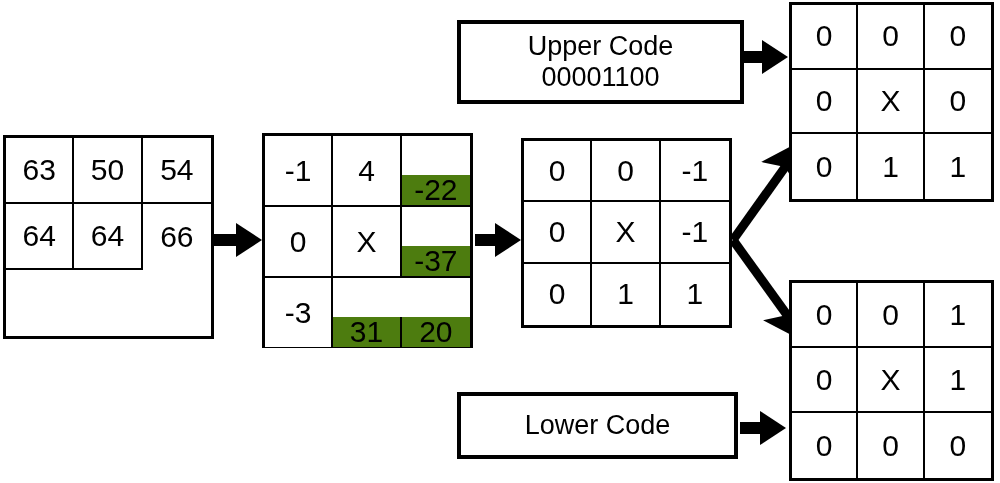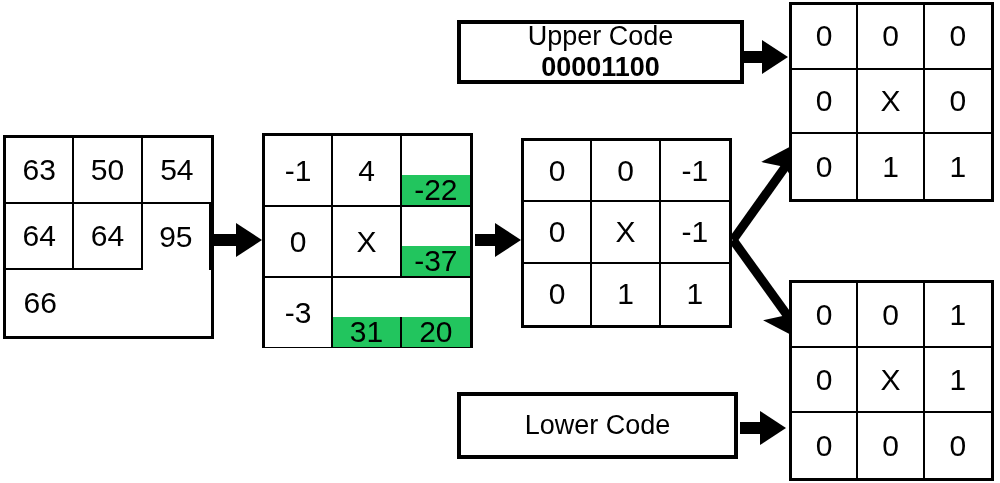--- a/index.html
+++ b/index.html
@@ -32,21 +32,21 @@
     justify-content: center;
     border-right: 2px solid #000000;
     border-bottom: 2px solid #000000;
     box-sizing: border-box;
     font-size: 30px;
     color: #000000;
     line-height: 1;
     background: #ffffff;
   }
   .cell.gray {
-    background: #22c55e;
+    background: #4d7c0f;
     margin-top: 39px;
   }
   .cell.col3 { border-right: none; }
   .cell.row3 { border-bottom: none; }
 
   
   #matrix-source   { left: 3px;   top: 135px; width: 211px; height: 204px; }
   #matrix-diff     { left: 262px; top: 133px; width: 211px; height: 215px; }
   #matrix-sign     { left: 521px; top: 138px; width: 211px; height: 190px; }
   #matrix-upper-out{ left: 789px; top: 2px;   width: 205px; height: 200px; }
@@ -63,23 +63,22 @@
     justify-content: center;
     line-height: 1.15;
   }
   .codebox .code-title {
     font-size: 27px;
     color: #000000;
   }
   .codebox .code-bits {
     font-size: 27px;
     color: #000000;
-    font-weight: bold;
-  }
-  #code-upper { left: 457px; top: 20px;  width: 287px; height: 64px; }
+  }
+  #code-upper { left: 457px; top: 20px;  width: 287px; height: 84px; }
   #code-lower { left: 457px; top: 392px; width: 281px; height: 67px; }
 
   .arrow-h {
     position: absolute;
     height: 0;
   }
   .arrow-h .shaft {
     position: absolute;
     left: 0;
     top: -6px;
@@ -125,21 +124,20 @@
 <body>
 
 <div id="canvas">
 
   <div class="matrix" id="matrix-source">
     <div class="cell row1 col1">63</div>
     <div class="cell row1 col2">50</div>
     <div class="cell row1 col3">54</div>
     <div class="cell row2 col1">64</div>
     <div class="cell row2 col2">64</div>
-    <div class="cell row3 col2">95</div>
     <div class="cell row3 col3">66</div>
   </div>
 
   <div class="arrow-h" id="arrow-source-to-diff">
     <div class="shaft"></div>
     <div class="head"></div>
   </div>
 
   <div class="matrix" id="matrix-diff">
     <div class="cell row1 col1">-1</div>

